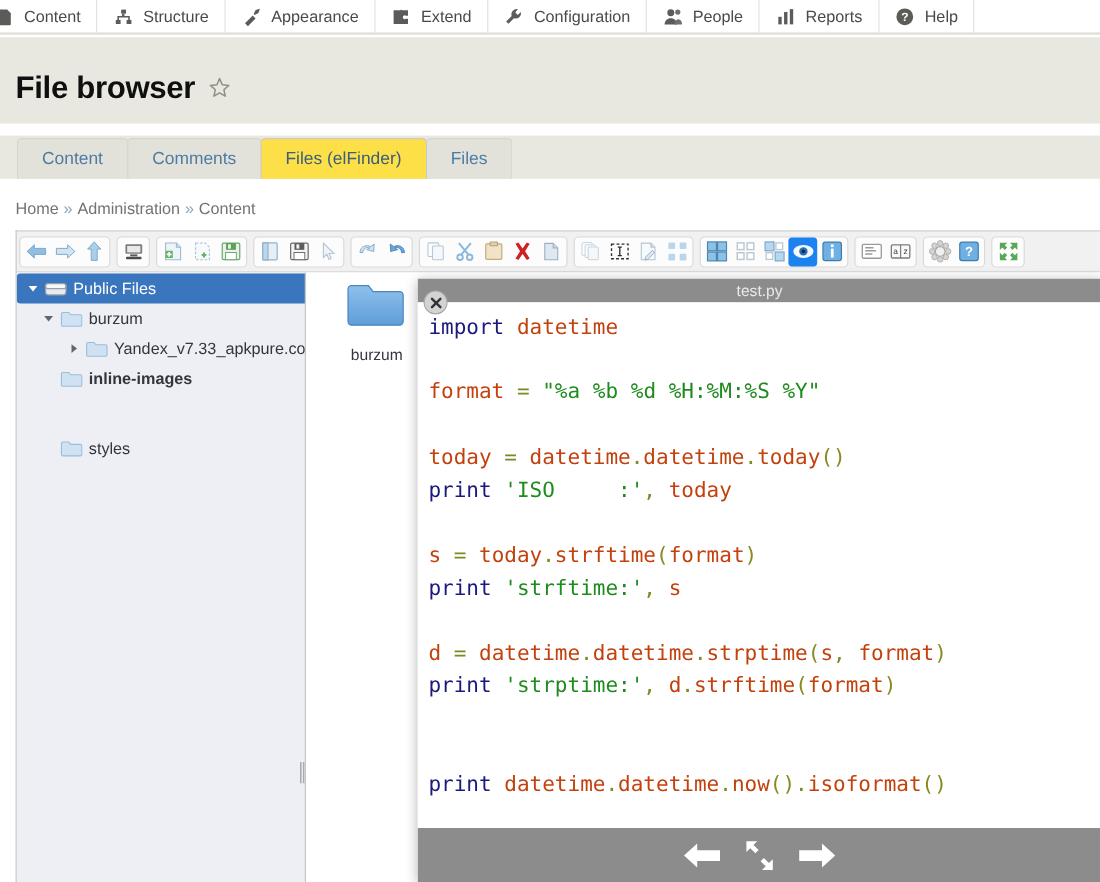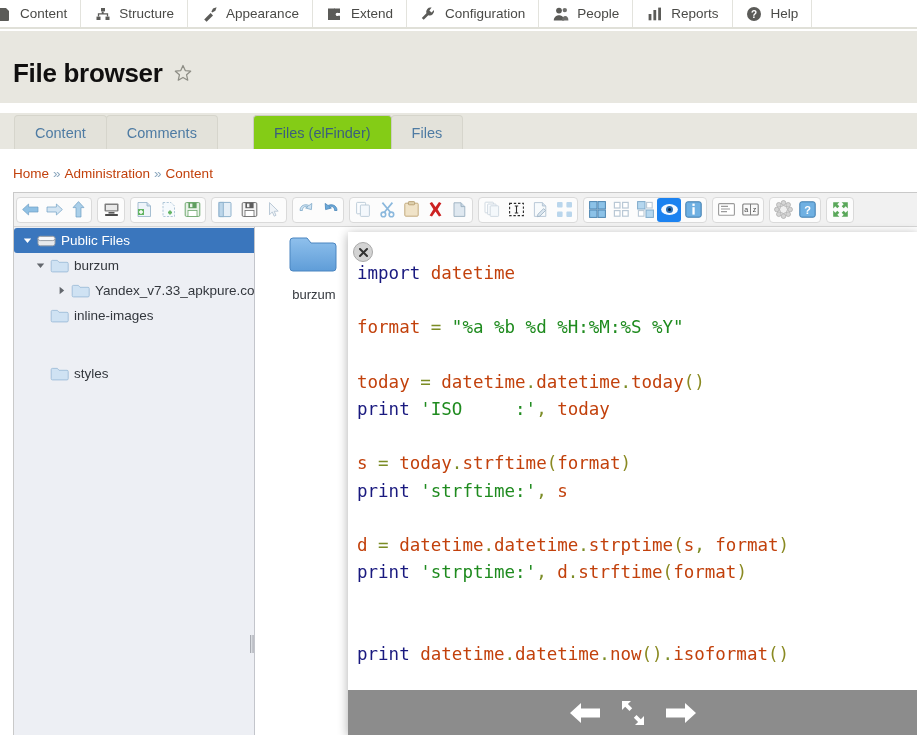--- a/index.html
+++ b/index.html
@@ -69,35 +69,34 @@
     background: #e3e2da;
     border: 1px solid #d6d5cc;
     border-bottom: none;
     border-radius: 4px 4px 0 0;
     margin-right: -1px;
     cursor: pointer;
     white-space: nowrap;
     box-sizing: border-box;
   }
   .ptab.active {
-    background: #84cc16;
+    background: #fde047;
     border-color: #ccccc3;
     color: #3b5e7d;
     z-index: 3;
     position: relative;
-    margin-left: 36px;
   }
 
   
   .breadcrumb {
     position: absolute; left: 13px; top: 166px;
     font-size: 13.5px; color: #5d87ab;
     display: flex; align-items: center; gap: 4px;
   }
-  .breadcrumb a { color: #c2410c; text-decoration: none; cursor: pointer; }
+  .breadcrumb a { color: #737373; text-decoration: none; cursor: pointer; }
   .breadcrumb .sep { color: #8aa6bd; }
 
   
   .elfinder {
     position: absolute; left: 13px; top: 192px;
     width: 904px; height: 543px;
     background: #f7f7f7;
     border: 1px solid #c9c9c9;
     border-right: none; border-bottom: none;
     box-sizing: border-box;
@@ -650,21 +649,21 @@
             <span class="tree-arrow">
               <svg width="9" height="9" viewBox="0 0 9 9">
                 <path d="M2.6 0.8 L2.6 8.2 L7.2 4.5 Z" fill="#63676d"></path>
               </svg>
             </span>
             <span class="tree-ico" style="margin-left: 3px;"><svg width="19" height="16" viewBox="0 0 19 16">
                 <path d="M1.2 3.6 a1.2 1.2 0 0 1 1.2-1.2 h5 l1.6 1.9 h8 a1.2 1.2 0 0 1 1.2 1.2 v7.2 a1.2 1.2 0 0 1-1.2 1.2 h-14.6 a1.2 1.2 0 0 1-1.2-1.2 z" fill="#cfe2f3" stroke="#9dbcd8" stroke-width="0.9"></path>
               </svg></span>
             <span>Yandex_v7.33_apkpure.co</span>
           </div>
-          <div class="tree-row" style="padding-left: 19px;">
+          <div class="tree-row" style="padding-left: 19px; font-weight: bold;">
             <span class="tree-arrow spacer"></span>
             <span class="tree-ico" style="margin-left: 3px;"><svg width="19" height="16" viewBox="0 0 19 16">
                 <path d="M1.2 3.6 a1.2 1.2 0 0 1 1.2-1.2 h5 l1.6 1.9 h8 a1.2 1.2 0 0 1 1.2 1.2 v7.2 a1.2 1.2 0 0 1-1.2 1.2 h-14.6 a1.2 1.2 0 0 1-1.2-1.2 z" fill="#cfe2f3" stroke="#9dbcd8" stroke-width="0.9"></path>
               </svg></span>
             <span>inline-images</span>
           </div>
           <div class="tree-row" style="padding-left: 19px; margin-top: 33px;">
             <span class="tree-arrow spacer"></span>
             <span class="tree-ico" style="margin-left: 3px;"><svg width="19" height="16" viewBox="0 0 19 16">
                 <path d="M1.2 3.6 a1.2 1.2 0 0 1 1.2-1.2 h5 l1.6 1.9 h8 a1.2 1.2 0 0 1 1.2 1.2 v7.2 a1.2 1.2 0 0 1-1.2 1.2 h-14.6 a1.2 1.2 0 0 1-1.2-1.2 z" fill="#cfe2f3" stroke="#9dbcd8" stroke-width="0.9"></path>
@@ -692,20 +691,23 @@
             </defs>
             <path d="M2 8 a3 3 0 0 1 3-3 h14 l4 5 h22 a3 3 0 0 1 3 3 v22 a3 3 0 0 1-3 3 h-40 a3 3 0 0 1-3-3 z" fill="url(#fg)" stroke="#4a85c0" stroke-width="1"></path>
           </svg>
         </span>
         <span class="fname">burzum</span>
       </div>
     </div>
   </div>
 
   <div class="quicklook" style="left:334px;top:39px;">
+    <div class="ql-titlebar">
+      <span>test.py</span>
+    </div>
     <div class="ql-close">
       <svg width="11" height="11" viewBox="0 0 11 11" stroke="#333" stroke-width="2" stroke-linecap="round">
         <line x1="2" y1="2" x2="9" y2="9"></line>
           <line x1="9" y1="2" x2="2" y2="9"></line>
       </svg>
     </div>
     <div class="ql-body">
       <div class="code" id="code-host"><div><span class="k">import</span><span class="df"> datetime</span></div><div>&nbsp;</div><div><span class="df">format </span><span class="op">=</span><span class="df"> </span><span class="s">"%a %b %d %H:%M:%S %Y"</span></div><div>&nbsp;</div><div><span class="df">today </span><span class="op">=</span><span class="df"> datetime</span><span class="op">.</span><span class="df">datetime</span><span class="op">.</span><span class="df">today</span><span class="pn">()</span></div><div><span class="k">print</span><span class="df"> </span><span class="s">'ISO     :'</span><span class="op">,</span><span class="df"> today</span></div><div>&nbsp;</div><div><span class="df">s </span><span class="op">=</span><span class="df"> today</span><span class="op">.</span><span class="df">strftime</span><span class="pn">(</span><span class="df">format</span><span class="pn">)</span></div><div><span class="k">print</span><span class="df"> </span><span class="s">'strftime:'</span><span class="op">,</span><span class="df"> s</span></div><div>&nbsp;</div><div><span class="df">d </span><span class="op">=</span><span class="df"> datetime</span><span class="op">.</span><span class="df">datetime</span><span class="op">.</span><span class="df">strptime</span><span class="pn">(</span><span class="df">s</span><span class="op">,</span><span class="df"> format</span><span class="pn">)</span></div><div><span class="k">print</span><span class="df"> </span><span class="s">'strptime:'</span><span class="op">,</span><span class="df"> d</span><span class="op">.</span><span class="df">strftime</span><span class="pn">(</span><span class="df">format</span><span class="pn">)</span></div><div>&nbsp;</div><div>&nbsp;</div><div><span class="k">print</span><span class="df"> datetime</span><span class="op">.</span><span class="df">datetime</span><span class="op">.</span><span class="df">now</span><span class="pn">()</span><span class="op">.</span><span class="df">isoformat</span><span class="pn">()</span></div></div>
     </div>
     <div class="ql-bottom">

